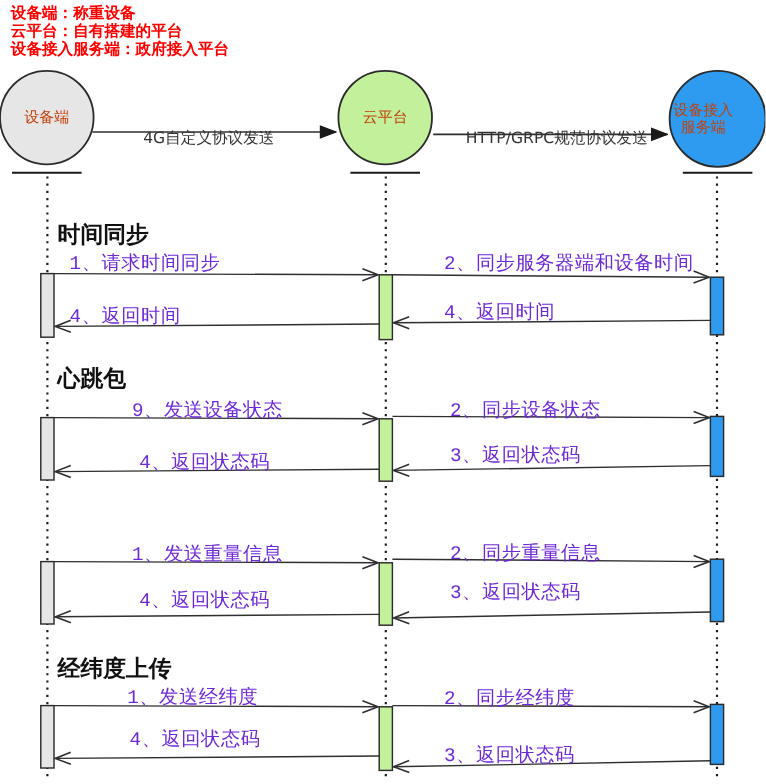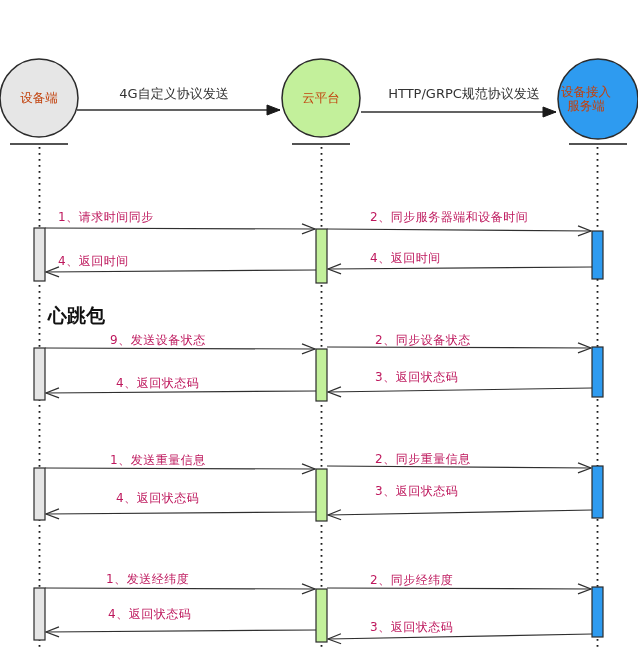--- a/index.html
+++ b/index.html
@@ -4,24 +4,24 @@
 <style>
   html,body{margin:0;padding:0;background:#ffffff;}
   #stage{
     position:relative;width:638px;height:653px;overflow:hidden;background:#ffffff;
     font-family:"DejaVu Sans","Liberation Sans",sans-serif;
   }
   #diagram-svg{position:absolute;left:0;top:0;}
   .txt{position:absolute;white-space:nowrap;color:#444;}
   .legend{position:absolute;left:9px;top:4px;}
   .legend div{font-size:13px;font-weight:bold;color:#ff0000;line-height:15px;white-space:nowrap;}
-  .plabel{font-size:13px;color:#333;text-align:center;}
+  .plabel{font-size:13px;color:#333;text-align:center;margin-top:21px;}
   .actor-label{position:absolute;font-size:12.5px;color:#c2410c;text-align:center;line-height:14px;white-space:normal;}
   .section-title{font-size:19px;font-weight:bold;color:#111;}
-  .msg{font-size:12px;color:#be185d;letter-spacing:0.5px;}
+  .msg{font-size:16px;color:#6d28d9;letter-spacing:0.5px;font-family:Liberation Mono, monospace;}
 </style>
 </head>
 <body>
 
 <div id="stage">
 
   <svg id="diagram-svg" width="638" height="653" viewBox="0 0 638 653">
     <defs>
       <marker id="mOpen" markerWidth="16" markerHeight="14" refX="15" refY="7" orient="auto" markerUnits="userSpaceOnUse">
         <path d="M2,2 L15,7 L2,12" fill="none" stroke="#2f2f2f" stroke-width="1.3"></path>
@@ -76,29 +76,36 @@
     <line x1="327" y1="466" x2="591" y2="468" stroke="#2f2f2f" stroke-width="1.2" marker-end="url(#mOpen)"></line>
     <line x1="592" y1="510" x2="328" y2="515" stroke="#2f2f2f" stroke-width="1.2" marker-end="url(#mOpen)"></line>
     <line x1="316" y1="512" x2="46" y2="514" stroke="#2f2f2f" stroke-width="1.2" marker-end="url(#mOpen)"></line>
 
     <line x1="45" y1="588" x2="315" y2="589" stroke="#2f2f2f" stroke-width="1.2" marker-end="url(#mOpen)"></line>
     <line x1="327" y1="588" x2="591" y2="589" stroke="#2f2f2f" stroke-width="1.2" marker-end="url(#mOpen)"></line>
     <line x1="592" y1="634" x2="328" y2="639" stroke="#2f2f2f" stroke-width="1.2" marker-end="url(#mOpen)"></line>
     <line x1="316" y1="630" x2="46" y2="632" stroke="#2f2f2f" stroke-width="1.2" marker-end="url(#mOpen)"></line>
   </svg>
 
+  <div class="legend">
+    <div>设备端：称重设备</div>
+    <div>云平台：自有搭建的平台</div>
+    <div>设备接入服务端：政府接入平台</div>
+  </div>
 
   <div class="txt plabel" style="left:84px;top:85px;width:180px;">4G自定义协议发送</div>
   <div class="txt plabel" style="left:378px;top:85px;width:172px;">HTTP/GRPC规范协议发送</div>
 
   <div class="actor-label" style="left:4px;top:91px;width:70px;">设备端</div>
   <div class="actor-label" style="left:286px;top:91px;width:70px;">云平台</div>
   <div class="actor-label" style="left:559px;top:85px;width:54px;">设备接入服务端</div>
 
+  <div class="txt section-title" style="left:48px;top:183px;">时间同步</div>
   <div class="txt section-title" style="left:48px;top:303px;">心跳包</div>
+  <div class="txt section-title" style="left:48px;top:544px;">经纬度上传</div>
 
   <div class="txt msg" style="left:58px;top:209px;">1、请求时间同步</div>
   <div class="txt msg" style="left:370px;top:209px;">2、同步服务器端和设备时间</div>
   <div class="txt msg" style="left:370px;top:250px;">4、返回时间</div>
   <div class="txt msg" style="left:58px;top:253px;">4、返回时间</div>
 
   <div class="txt msg" style="left:110px;top:332px;">9、发送设备状态</div>
   <div class="txt msg" style="left:375px;top:332px;text-align:right;">2、同步设备状态</div>
   <div class="txt msg" style="left:375px;top:369px;">3、返回状态码</div>
   <div class="txt msg" style="left:116px;top:375px;">4、返回状态码</div>

